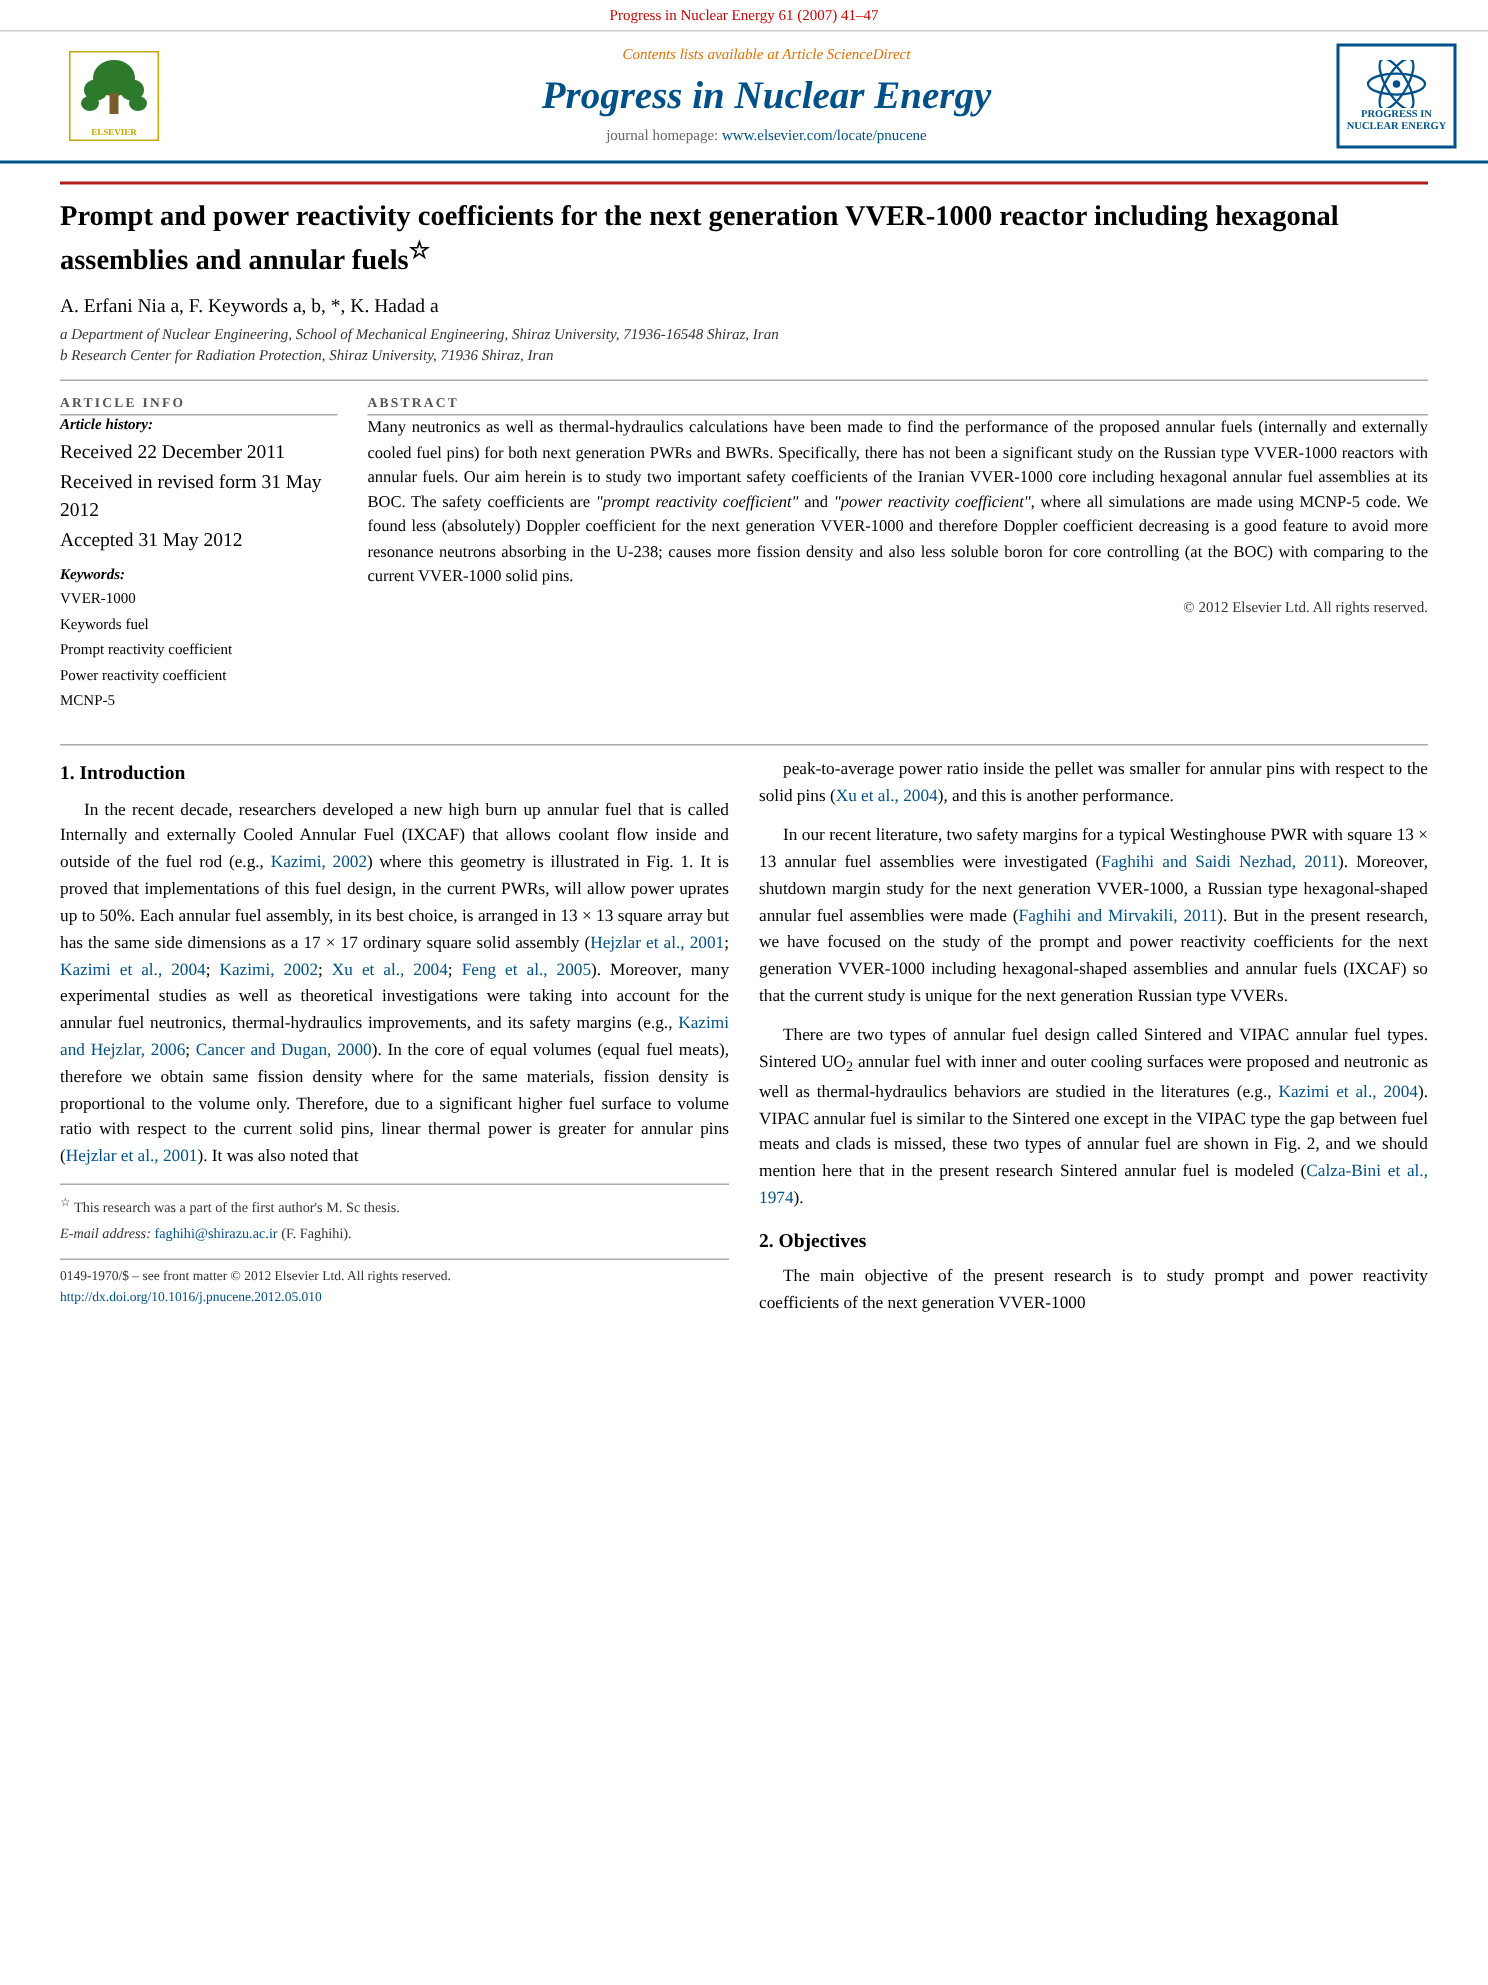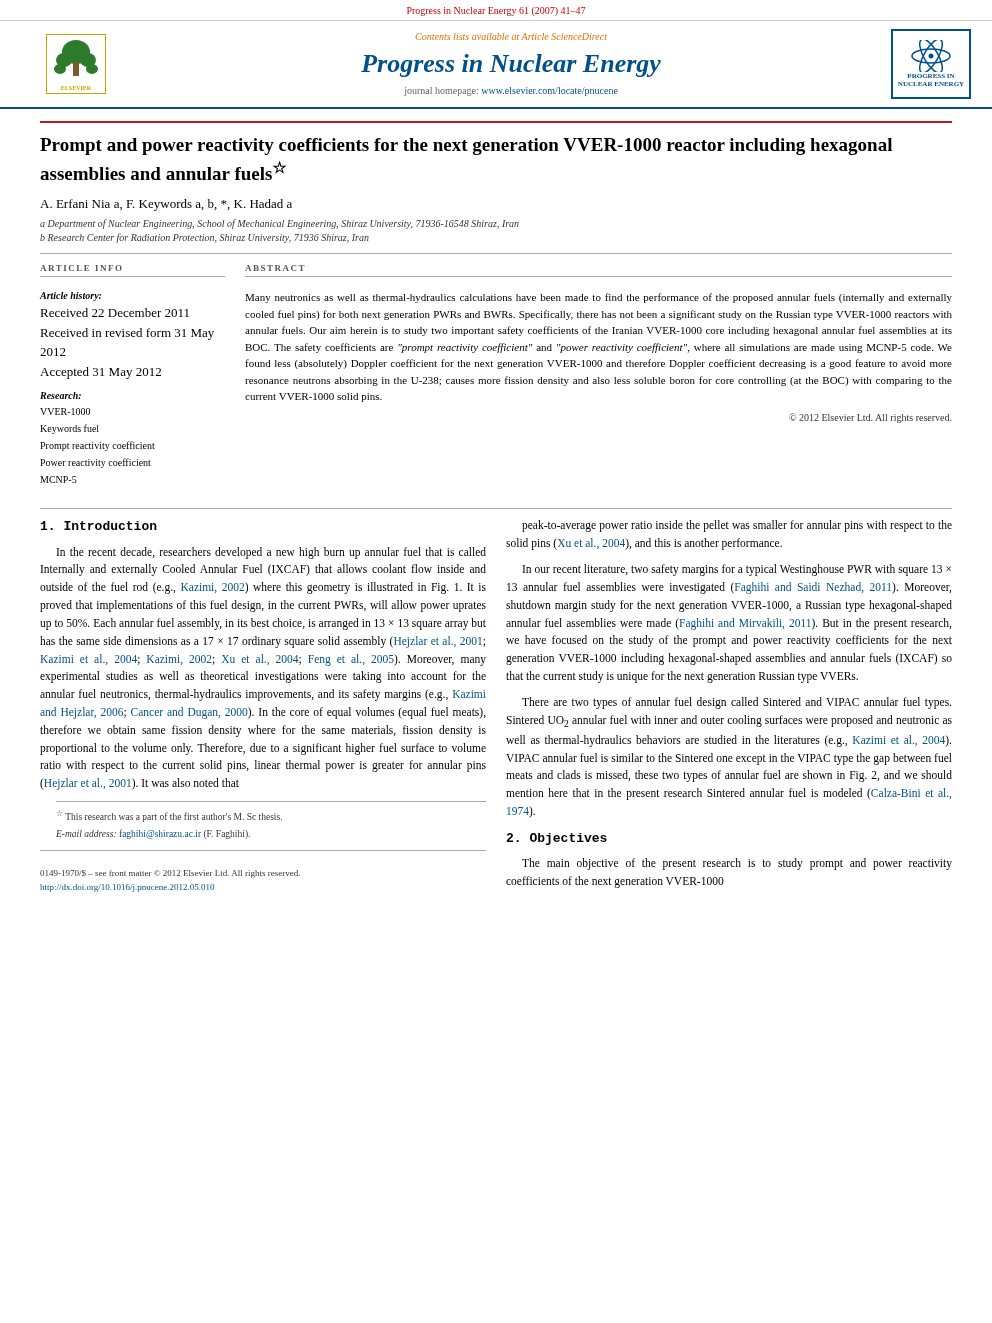--- a/index.html
+++ b/index.html
@@ -140,21 +140,21 @@
       flex: 1;
     }
 
     
     .section-label {
       font-size: 9px;
       font-weight: bold;
       letter-spacing: 1.5px;
       color: #555;
       text-transform: uppercase;
-      margin-bottom: 12px;
+      margin-bottom: 0;
       border-bottom: 1px solid #aaa;
       padding-bottom: 2px;
     }
     .info-block {
       font-size: 10px;
       margin-bottom: 8px;
     }
     .info-block .label {
       font-style: italic;
       font-size: 10px;
@@ -202,52 +202,50 @@
       font-size: 11.5px;
       line-height: 1.55;
       text-align: justify;
       color: #000;
     }
     .section-heading {
       font-size: 13px;
       font-weight: bold;
       margin-bottom: 6px;
       color: #000;
-      font-family: Liberation Mono, monospace;
     }
     .body-col p {
       margin-bottom: 8px;
       text-indent: 16px;
     }
     .body-col a, .body-col .ref-link {
       color: #00518a;
       text-decoration: none;
     }
 
     
     .footnote-section {
       border-top: 1px solid #aaa;
       margin-top: 8px;
       padding-top: 6px;
       font-size: 9.5px;
       color: #333;
-      margin-left: 16px;
     }
     .footnote-line {
       margin-bottom: 3px;
       line-height: 1.5;
     }
     .footnote-link {
       color: #00518a;
     }
 
     
     .bottom-bar {
       border-top: 1px solid #aaa;
-      padding-top: 16px;
+      padding-top: 4px;
       margin-top: 8px;
       font-size: 9px;
       color: #333;
     }
     .bottom-bar .doi-link {
       color: #00518a;
     }
   </style>
 </head>
 <body>
@@ -319,21 +317,21 @@
       <div class="section-label">ARTICLE INFO</div>
 
       <div class="info-block">
         <div class="label">Article history:</div>
         <div class="info-row">Received 22 December 2011</div>
         <div class="info-row">Received in revised form 31 May 2012</div>
         <div class="info-row">Accepted 31 May 2012</div>
       </div>
 
       <div class="info-block">
-        <div class="label">Research:</div>
+        <div class="label">Keywords:</div>
         <div class="keywords-list">
           <div>VVER-1000</div>
           <div>Keywords fuel</div>
           <div>Prompt reactivity coefficient</div>
           <div>Power reactivity coefficient</div>
           <div>MCNP-5</div>
         </div>
       </div>
     </div>
 

